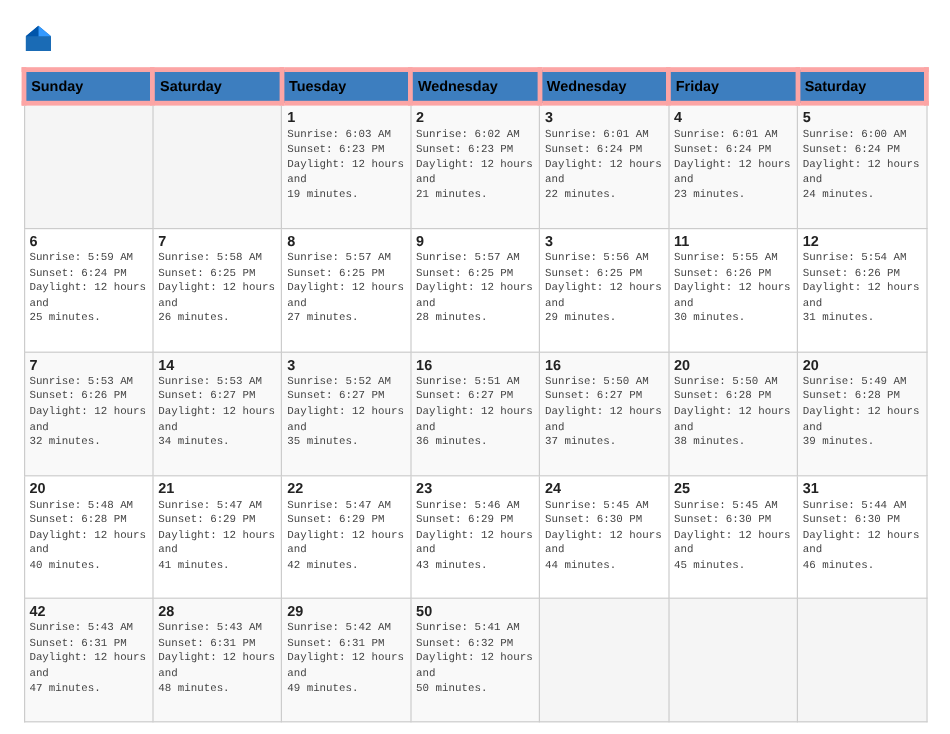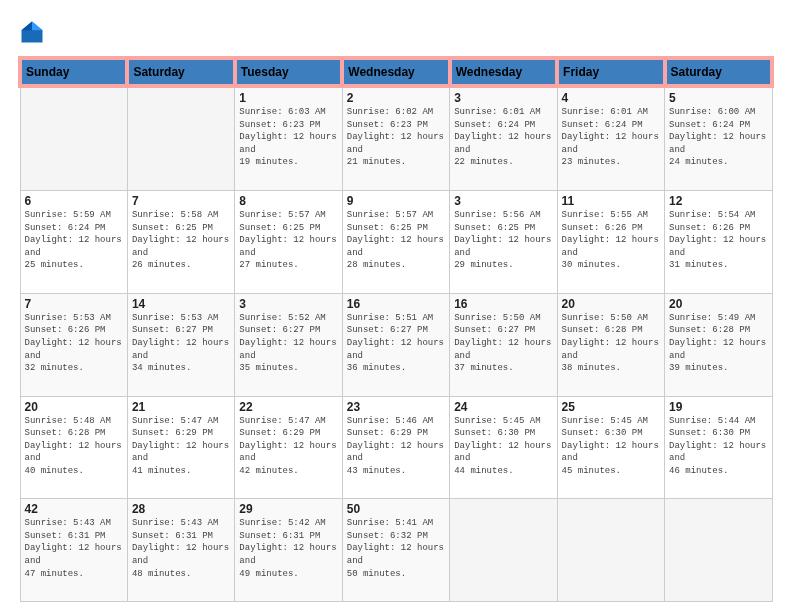--- a/index.html
+++ b/index.html
@@ -243,21 +243,21 @@
           </td>
           <td>
             <span class="day-number">24</span>
             <div class="day-info">Sunrise: 5:45 AM<br>Sunset: 6:30 PM<br>Daylight: 12 hours and<br>44 minutes.</div>
           </td>
           <td>
             <span class="day-number">25</span>
             <div class="day-info">Sunrise: 5:45 AM<br>Sunset: 6:30 PM<br>Daylight: 12 hours and<br>45 minutes.</div>
           </td>
           <td>
-            <span class="day-number">19</span>
+            <span class="day-number">31</span>
             <div class="day-info">Sunrise: 5:44 AM<br>Sunset: 6:30 PM<br>Daylight: 12 hours and<br>46 minutes.</div>
           </td>
         </tr>
         <tr>
           <td>
             <span class="day-number">42</span>
             <div class="day-info">Sunrise: 5:43 AM<br>Sunset: 6:31 PM<br>Daylight: 12 hours and<br>47 minutes.</div>
           </td>
           <td>
             <span class="day-number">28</span>

